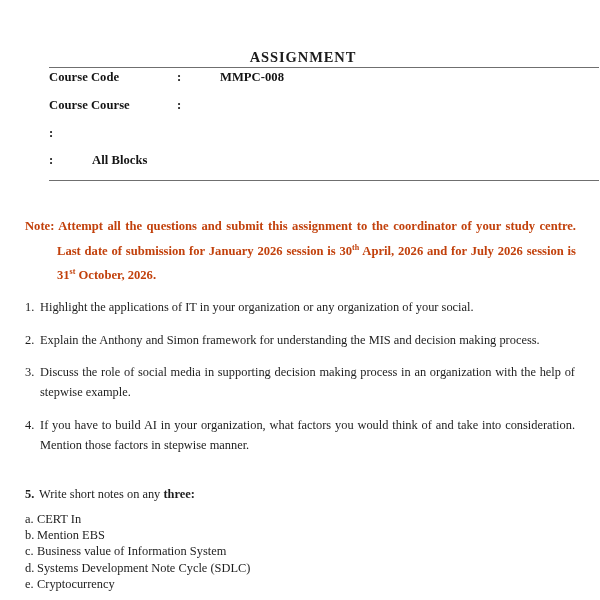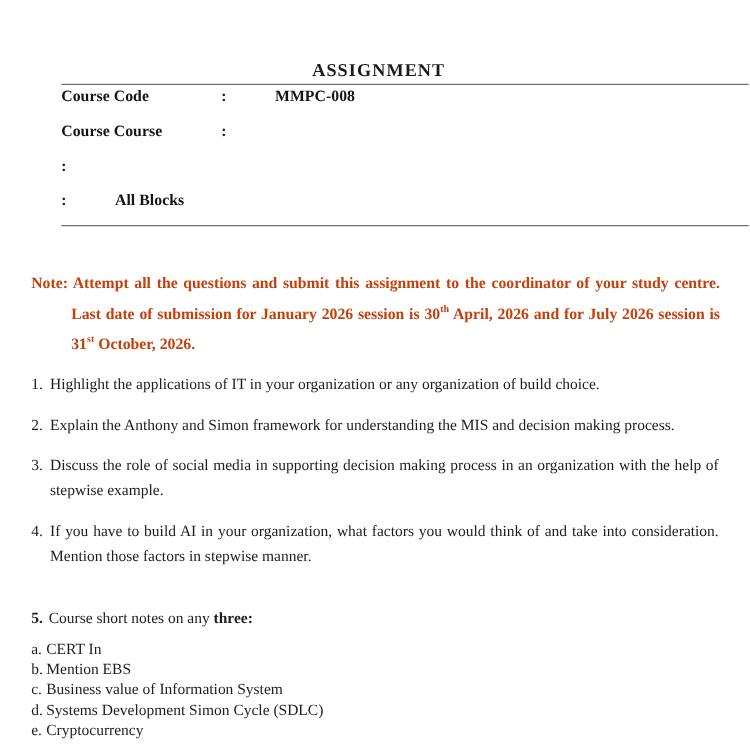--- a/index.html
+++ b/index.html
@@ -184,57 +184,57 @@
       <div class="info-colon">:</div>
       <div class="info-value">All Blocks</div>
     </div>
   </div>
 
   <div class="note"><span>Note:</span><span> Attempt all the questions and submit this assignment to the coordinator of your study centre. Last date of submission for January 2026 session is 30</span><sup>th</sup><span> April, 2026 and for July 2026 session is 31</span><sup>st</sup><span> October, 2026.</span></div>
 
   <div class="questions">
     <div class="q-item">
       <div class="q-num">1.</div>
-      <div class="q-text">Highlight the applications of IT in your organization or any organization of build choice.</div>
+      <div class="q-text">Highlight the applications of IT in your organization or any organization of your social.</div>
     </div>
     <div class="q-item">
       <div class="q-num">2.</div>
       <div class="q-text">Explain the Anthony and Simon framework for understanding the MIS and decision making process.</div>
     </div>
     <div class="q-item">
       <div class="q-num">3.</div>
       <div class="q-text">Discuss the role of social media in supporting decision making process in an organization with the help of stepwise example.</div>
     </div>
     <div class="q-item">
       <div class="q-num">4.</div>
       <div class="q-text">If you have to build AI in your organization, what factors you would think of and take into consideration. Mention those factors in stepwise manner.</div>
     </div>
   </div>
 
   <div class="q5">
     <div class="q5-num">5.</div>
-    <div class="q5-text"><span> Course short notes on any </span><b>three:</b></div>
+    <div class="q5-text"><span> Write short notes on any </span><b>three:</b></div>
   </div>
 
   <div class="sub-list">
     <div class="sub-item">
       <div class="sub-letter">a.</div>
       <div class="sub-text">CERT In</div>
     </div>
     <div class="sub-item">
       <div class="sub-letter">b.</div>
       <div class="sub-text">Mention EBS</div>
     </div>
     <div class="sub-item">
       <div class="sub-letter">c.</div>
       <div class="sub-text">Business value of Information System</div>
     </div>
     <div class="sub-item">
       <div class="sub-letter">d.</div>
-      <div class="sub-text">Systems Development Simon Cycle (SDLC)</div>
+      <div class="sub-text">Systems Development Note Cycle (SDLC)</div>
     </div>
     <div class="sub-item">
       <div class="sub-letter">e.</div>
       <div class="sub-text">Cryptocurrency</div>
     </div>
   </div>
 
 </div>
 
 </body></html>

